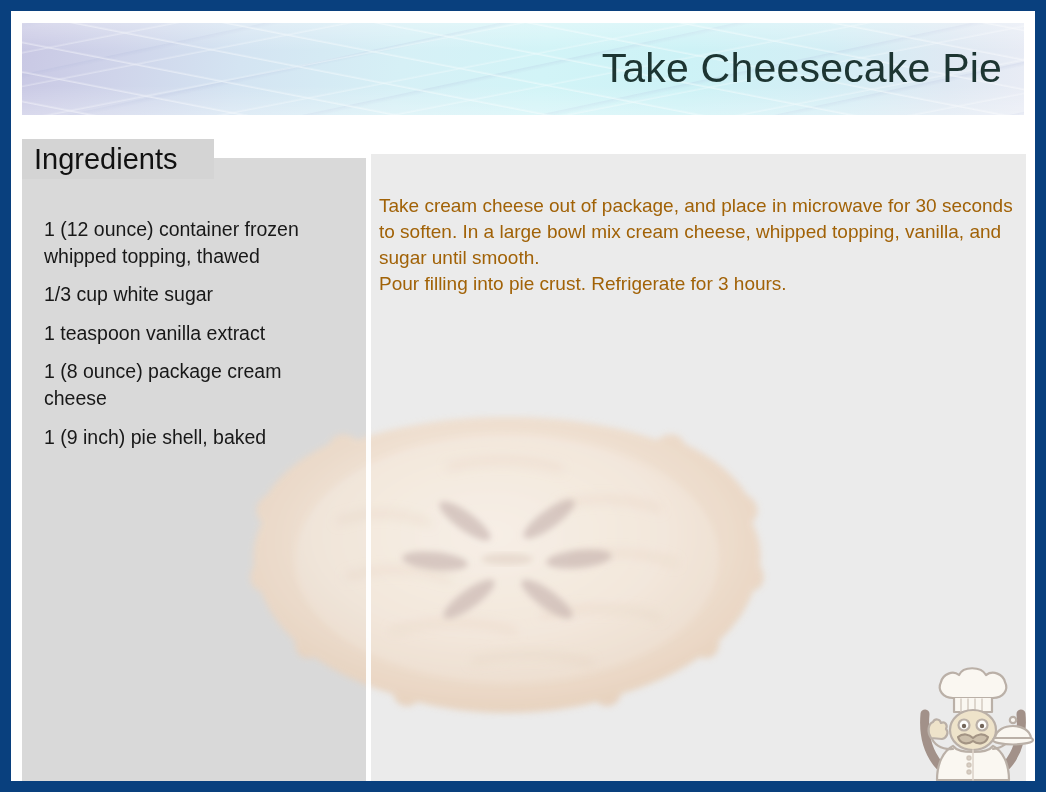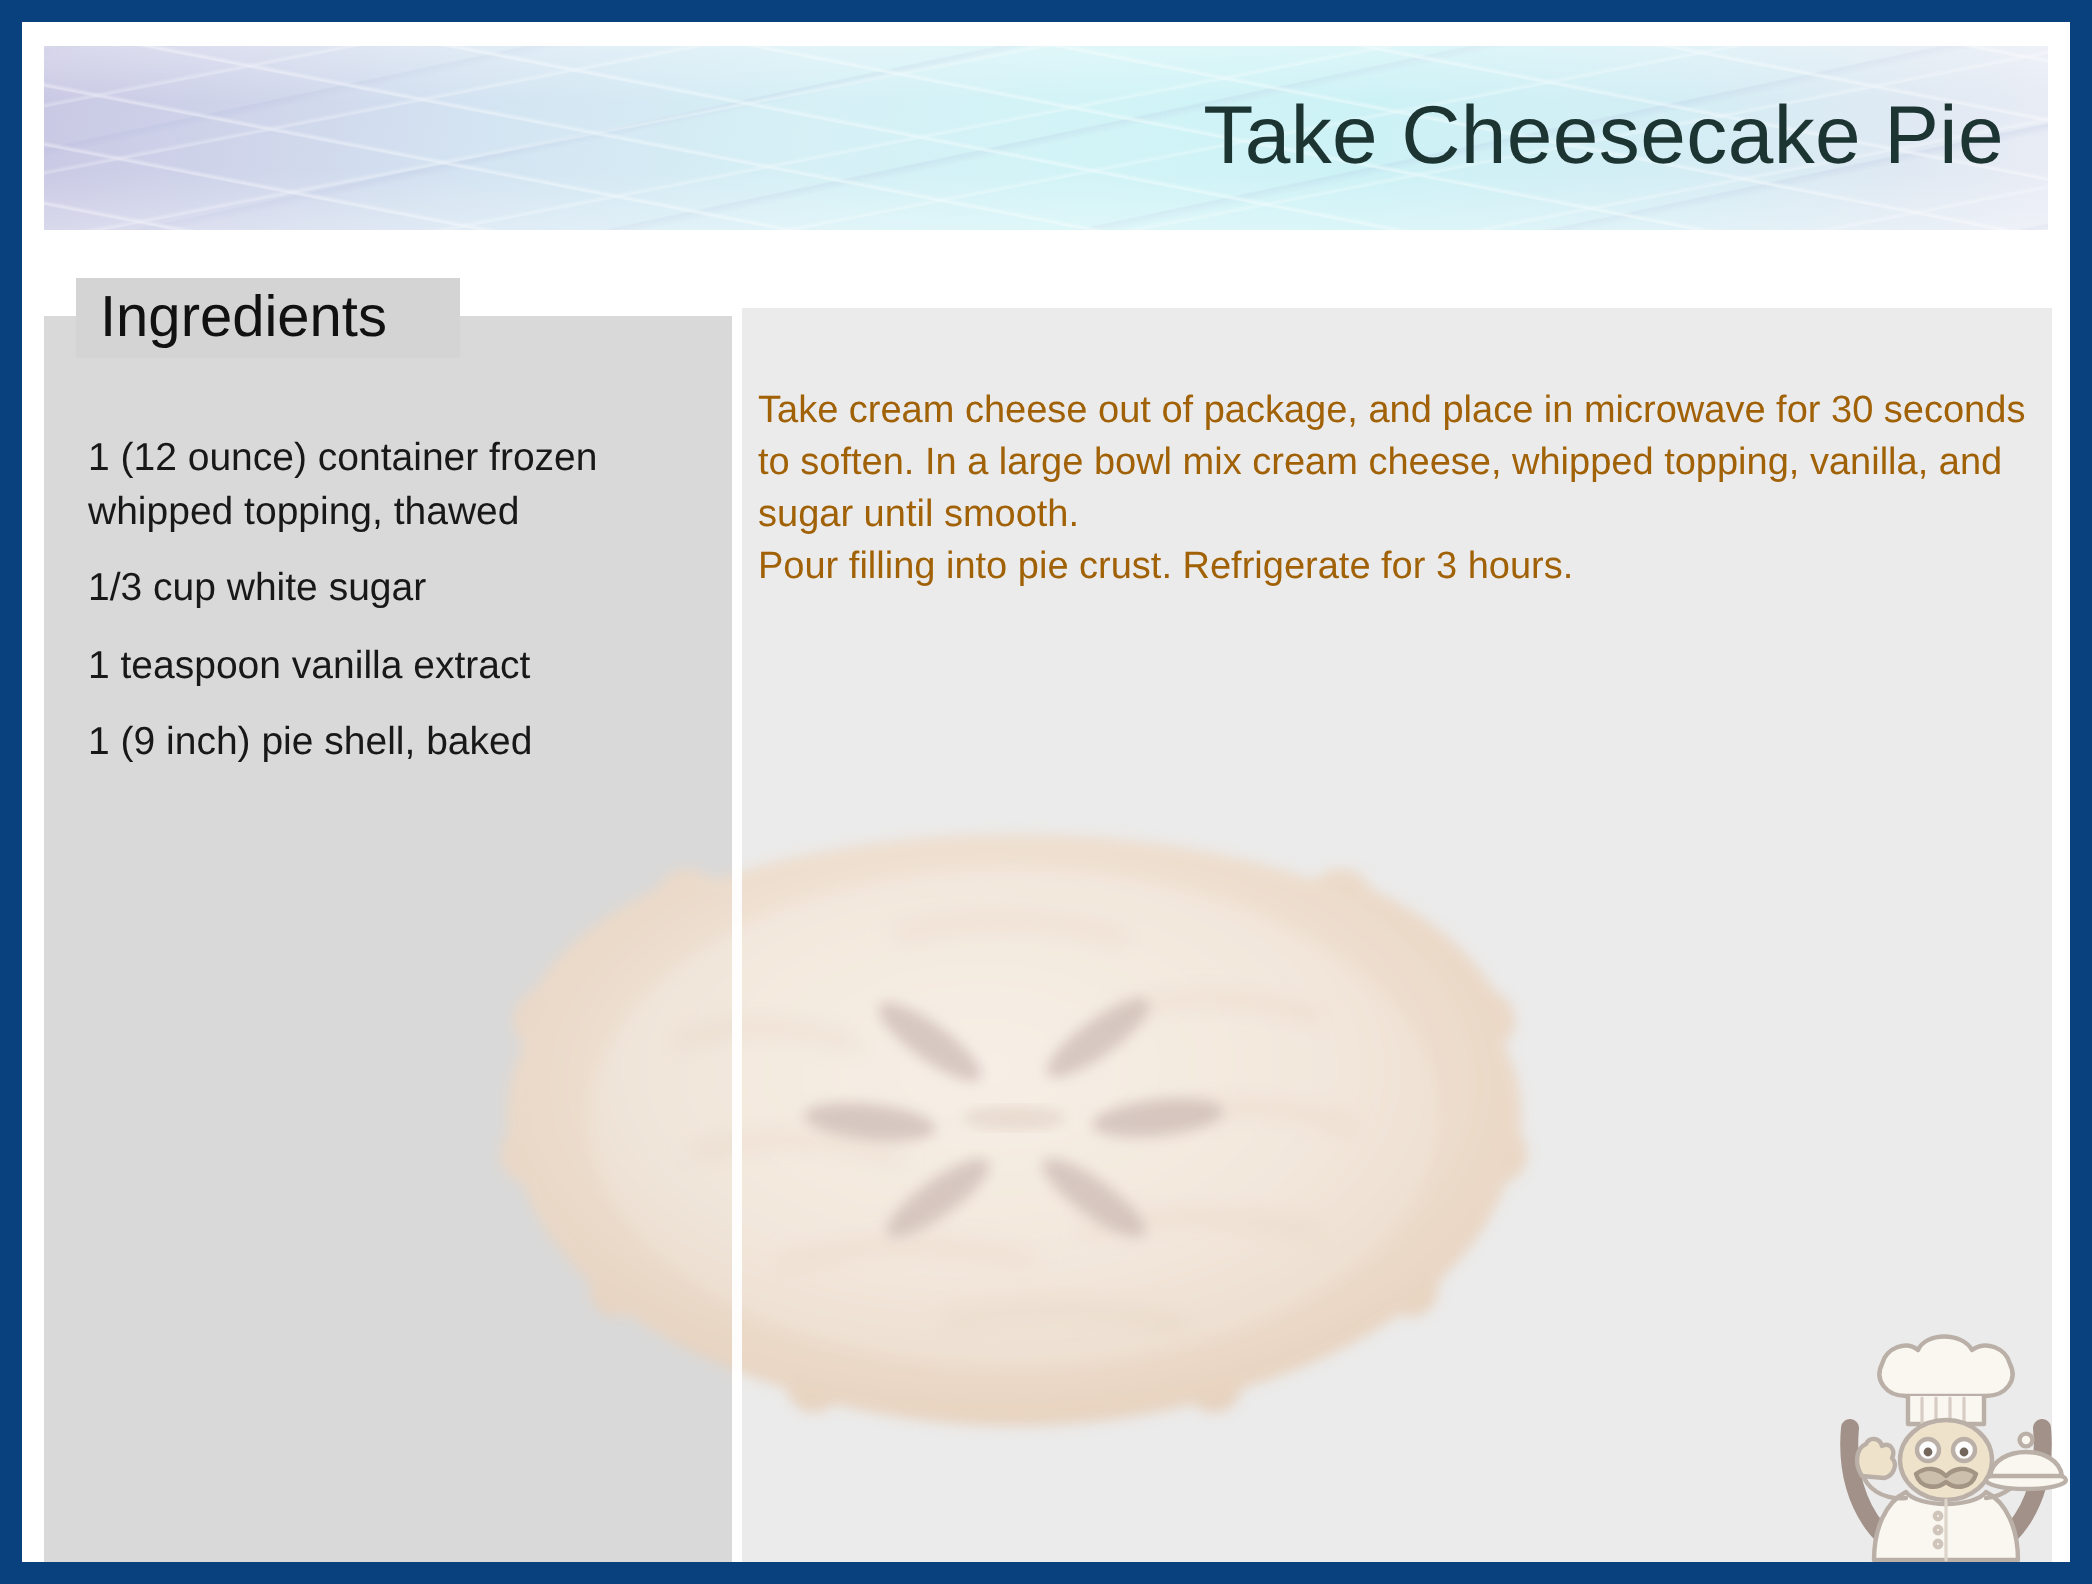--- a/index.html
+++ b/index.html
@@ -117,21 +117,21 @@
 
   
   .chip {
     position: absolute;
     box-sizing: border-box;
     display: flex;
     align-items: center;
     padding-left: 12px;
   }
   .chip-ingredients {
-    left: 27px;
+    left: 11px;
     top: 128px;
     width: 192px;
     height: 40px;
     background: #d4d4d4;
   }
   .chip-directions {
     left: 360px;
     top: 130px;
     width: 168px;
     height: 40px;
@@ -297,20 +297,21 @@
     <div class="gutter"></div>
 
     <div class="chip chip-ingredients">
       <span class="chip-label">Ingredients</span>
     </div>
 
     <div class="ingredients-list">
       <div class="item">1 (12 ounce) container frozen whipped topping, thawed</div>
       <div class="item">1/3 cup white sugar</div>
       <div class="item">1 teaspoon vanilla extract</div>
+      <div class="item">1 (8 ounce) package cream cheese</div>
       <div class="item">1 (9 inch) pie shell, baked</div>
     </div>
 
     <div class="directions-body">
       <p>Take cream cheese out of package, and place in microwave for 30 seconds to soften.  In a large bowl mix cream cheese, whipped topping, vanilla, and sugar until smooth.</p>
       <p>Pour filling into pie crust.  Refrigerate for 3 hours.</p>
     </div>
 
     <div class="chef-logo">
       <svg viewBox="0 0 128 134" xmlns="http://www.w3.org/2000/svg" aria-hidden="true">

